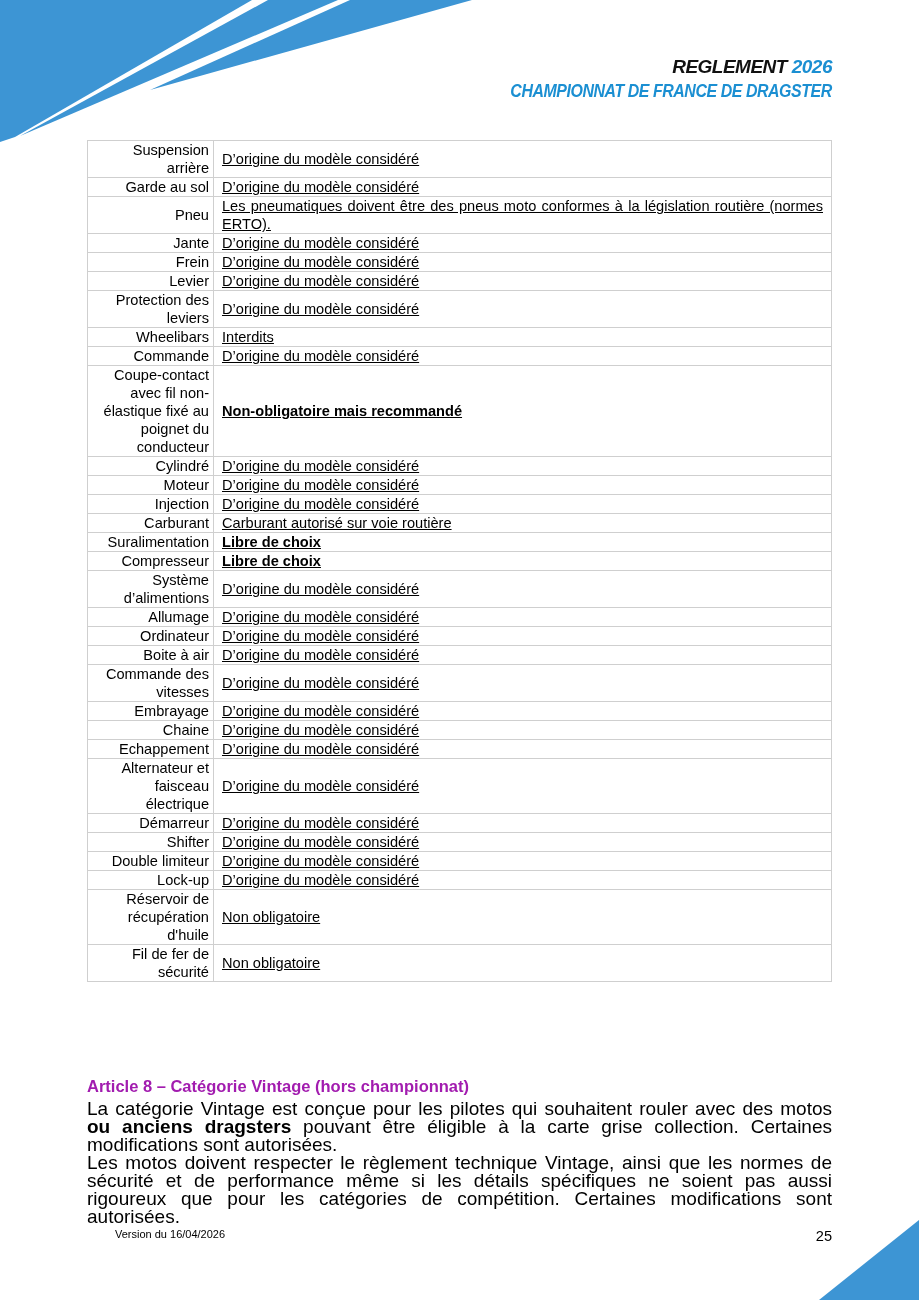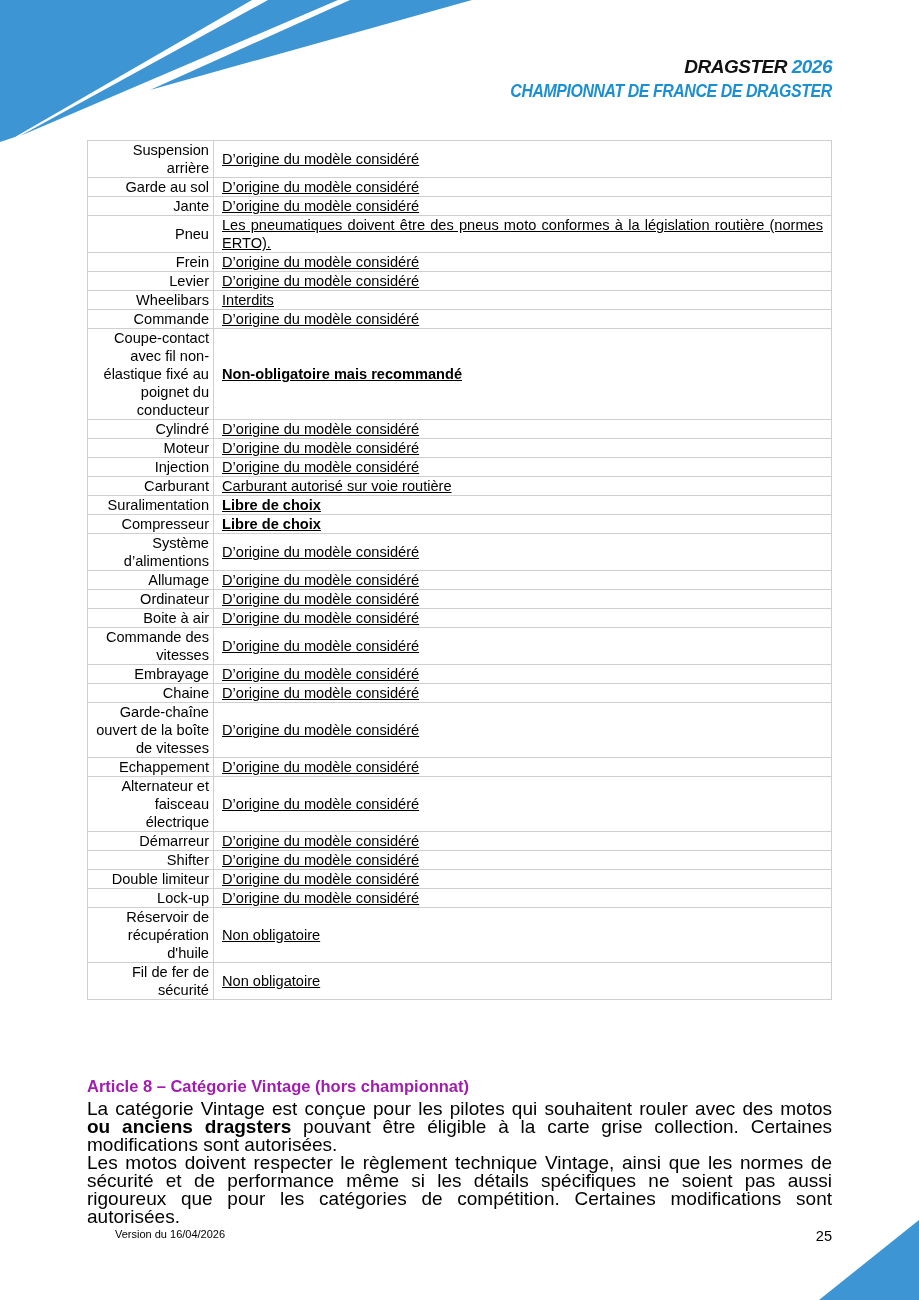--- a/index.html
+++ b/index.html
@@ -30,50 +30,54 @@
 <body>
 
 <svg class="deco-top" width="480" height="145" viewBox="0 0 480 145">
   <polygon points="0,0 252,0 15,137 0,142" fill="#3d95d4"></polygon>
   <polygon points="268,0 338,0 20,136" fill="#3d95d4"></polygon>
   <polygon points="350,0 472,0 150,90" fill="#3d95d4"></polygon>
 </svg>
 
 <div class="header">
   <div class="l1">
-    <span class="dark">DRAGSTER</span>
+    <span class="dark">REGLEMENT</span>
     <span class="blue">2026</span>
   </div>
   <div class="l2">CHAMPIONNAT DE FRANCE DE DRAGSTER</div>
 </div>
 
 <table class="spec">
   <tbody id="spec-body">
       <tr>
         <td class="k">Suspension arrière</td>
         <td class="v">D’origine du modèle considéré</td>
       </tr>
       <tr>
         <td class="k">Garde au sol</td>
         <td class="v">D’origine du modèle considéré</td>
       </tr>
       <tr>
+        <td class="k">Pneu</td>
+        <td class="v">Les pneumatiques doivent être des pneus moto conformes à la législation routière (normes ERTO).</td>
+      </tr>
+      <tr>
         <td class="k">Jante</td>
         <td class="v">D’origine du modèle considéré</td>
-      </tr>
-      <tr>
-        <td class="k">Pneu</td>
-        <td class="v">Les pneumatiques doivent être des pneus moto conformes à la législation routière (normes ERTO).</td>
       </tr>
       <tr>
         <td class="k">Frein</td>
         <td class="v">D’origine du modèle considéré</td>
       </tr>
       <tr>
         <td class="k">Levier</td>
+        <td class="v">D’origine du modèle considéré</td>
+      </tr>
+      <tr>
+        <td class="k">Protection des leviers</td>
         <td class="v">D’origine du modèle considéré</td>
       </tr>
       <tr>
         <td class="k">Wheelibars</td>
         <td class="v">Interdits</td>
       </tr>
       <tr>
         <td class="k">Commande</td>
         <td class="v">D’origine du modèle considéré</td>
       </tr>
@@ -127,24 +131,20 @@
       </tr>
       <tr>
         <td class="k">Embrayage</td>
         <td class="v">D’origine du modèle considéré</td>
       </tr>
       <tr>
         <td class="k">Chaine</td>
         <td class="v">D’origine du modèle considéré</td>
       </tr>
       <tr>
-        <td class="k">Garde-chaîne ouvert de la boîte de vitesses</td>
-        <td class="v">D’origine du modèle considéré</td>
-      </tr>
-      <tr>
         <td class="k">Echappement</td>
         <td class="v">D’origine du modèle considéré</td>
       </tr>
       <tr>
         <td class="k">Alternateur et faisceau électrique</td>
         <td class="v">D’origine du modèle considéré</td>
       </tr>
       <tr>
         <td class="k">Démarreur</td>
         <td class="v">D’origine du modèle considéré</td>

